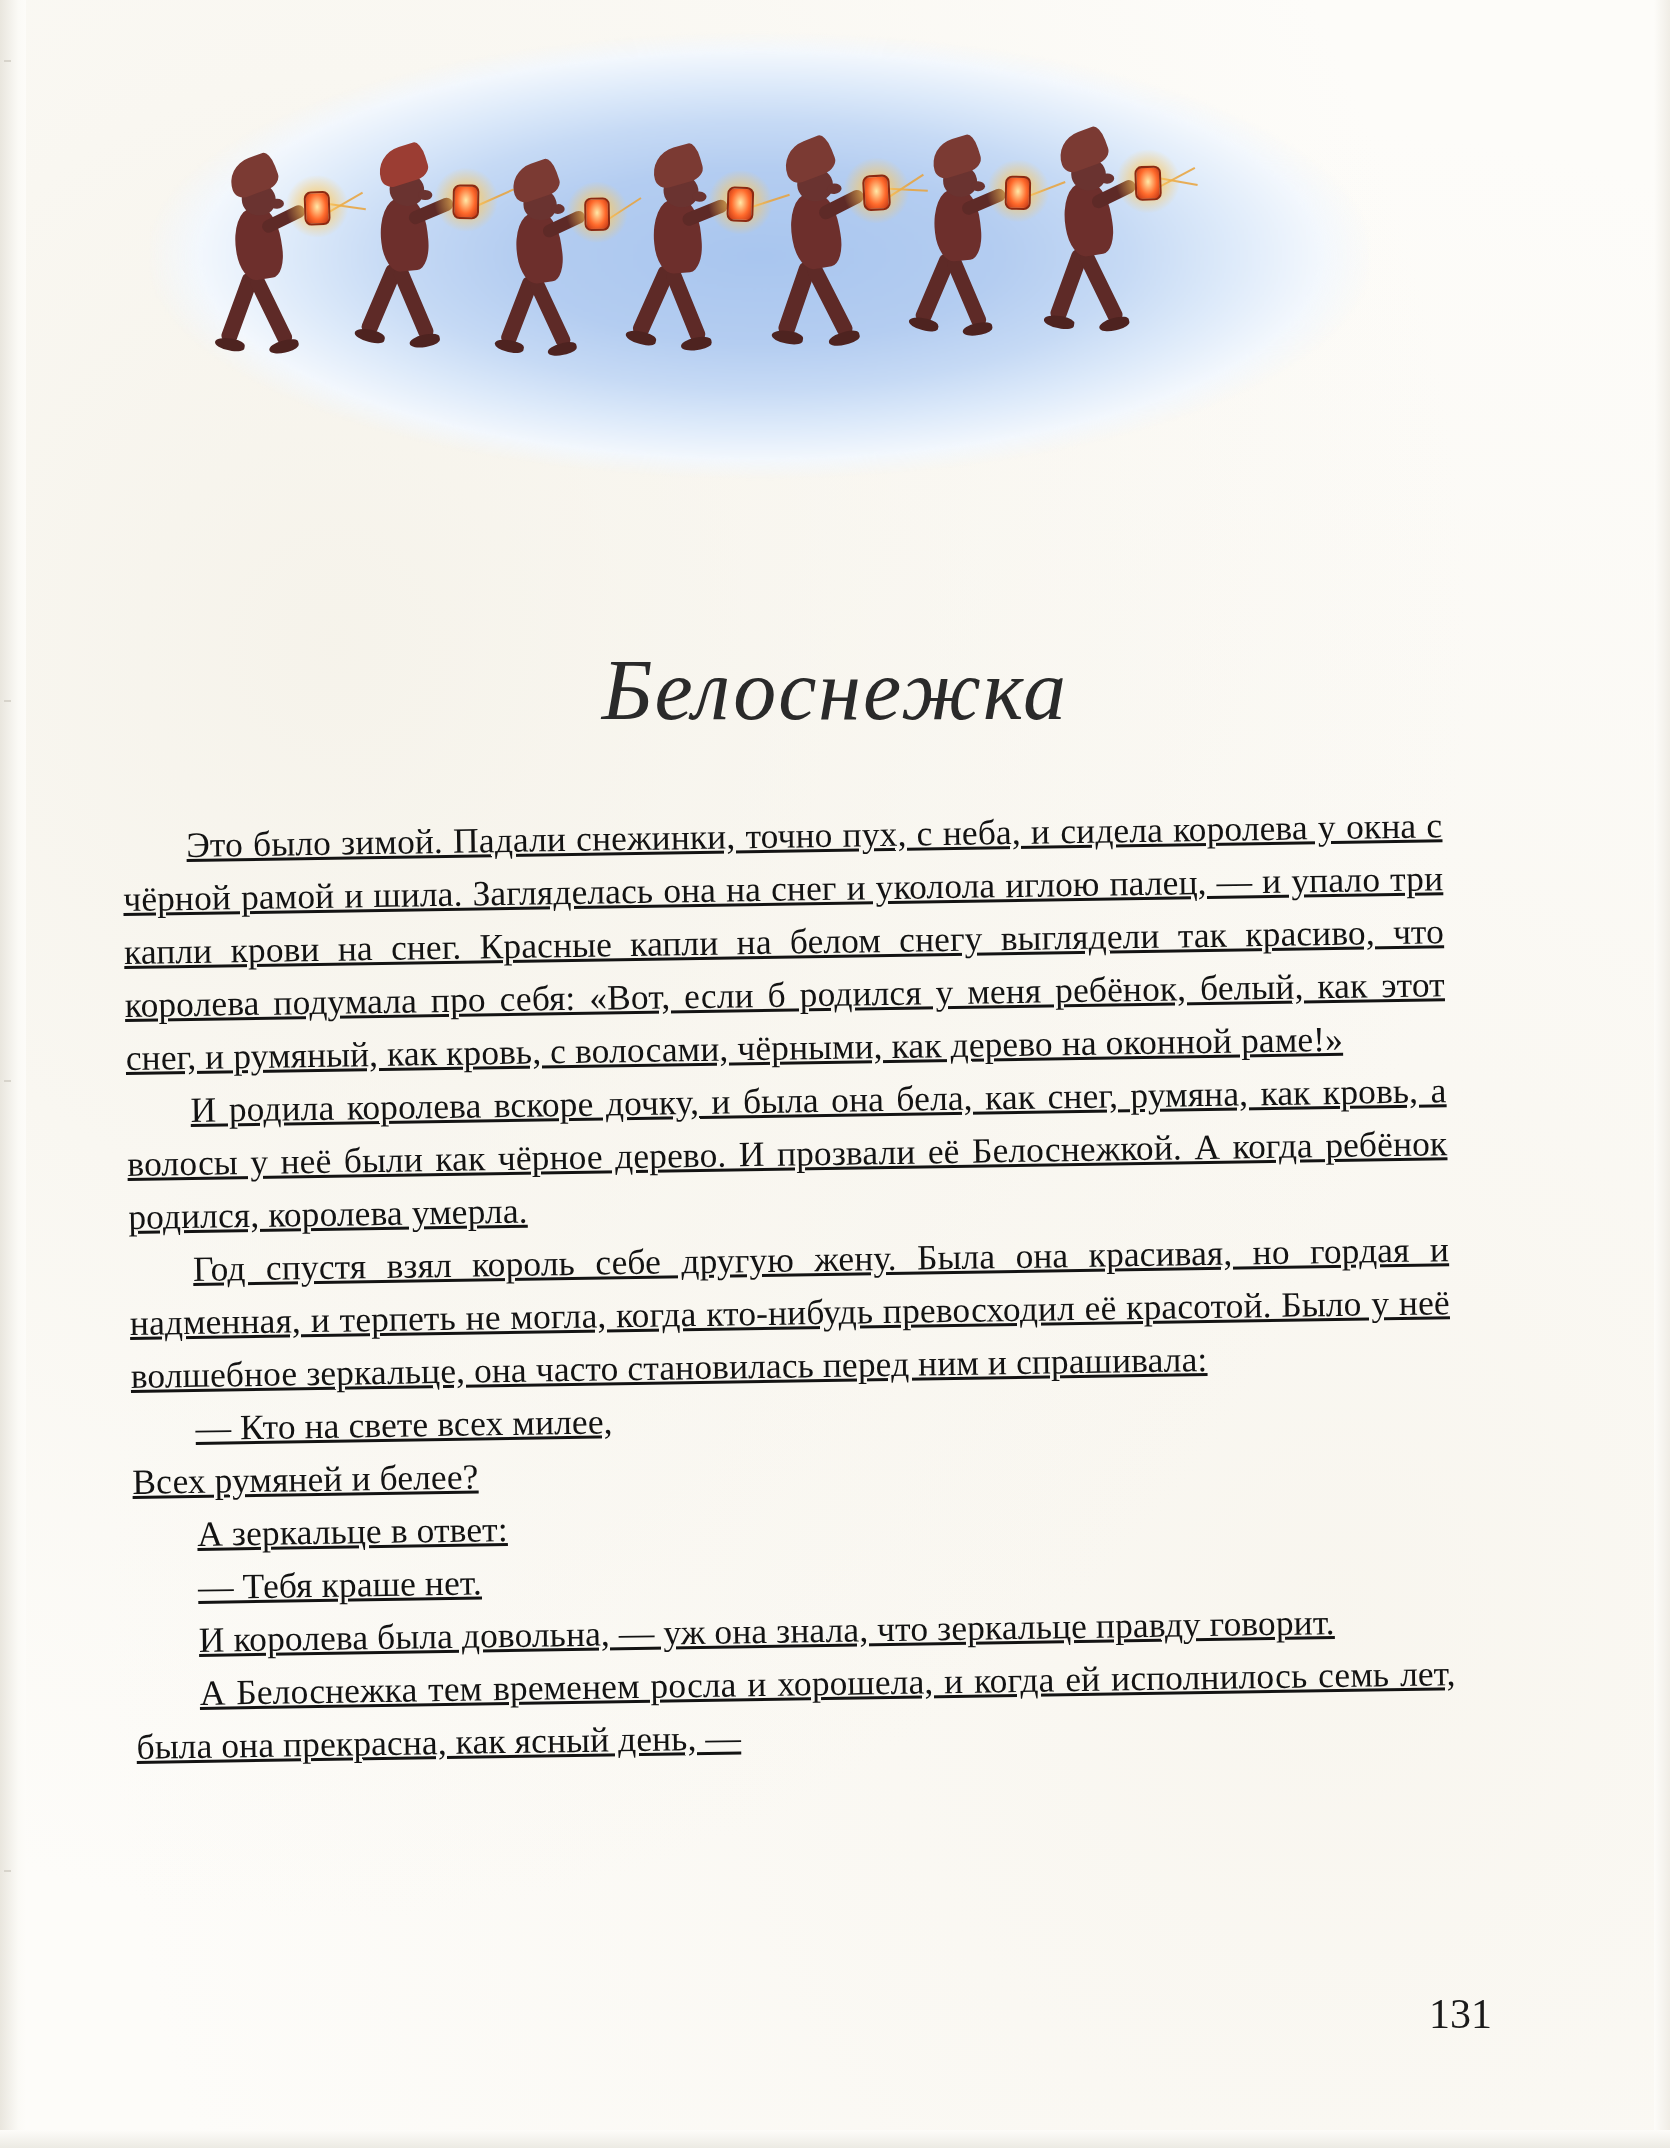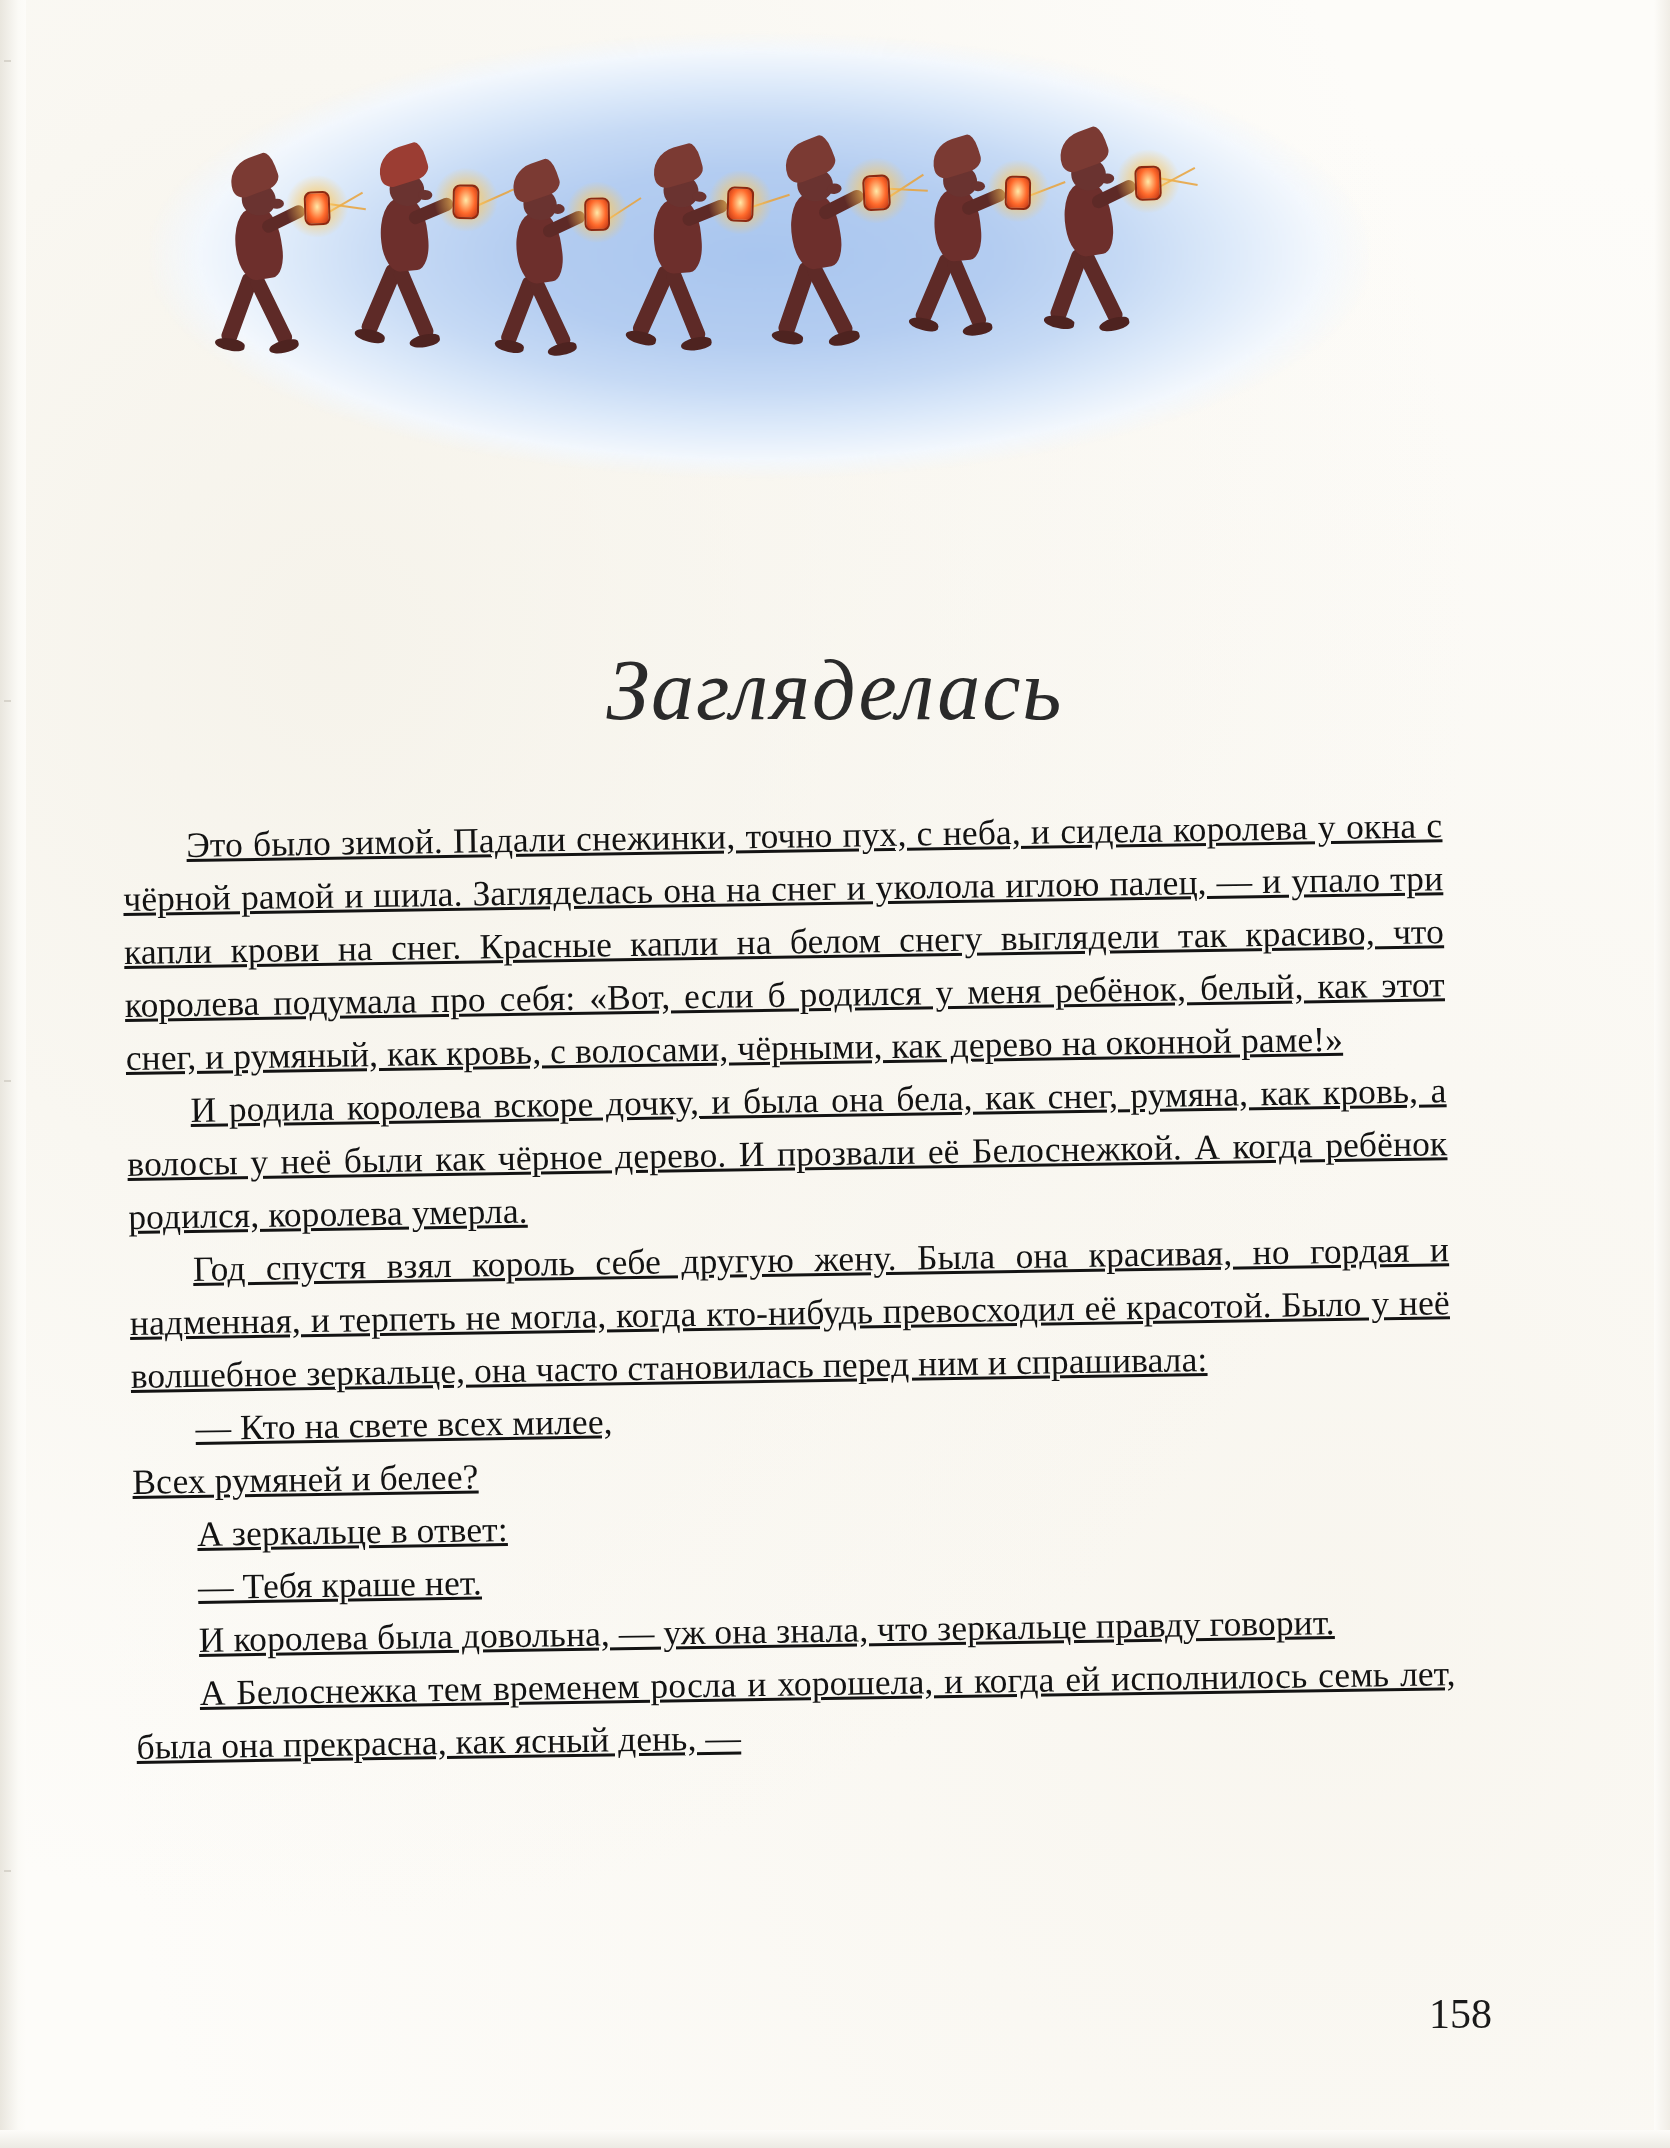--- a/index.html
+++ b/index.html
@@ -338,31 +338,31 @@
         <div class="nose"></div>
         <div class="cap"></div>
       <div class="arm"></div>
       <div class="ray" style="transform:rotate(-26deg)"></div>
       <div class="ray" style="transform:rotate(12deg)"></div>
       <div class="lantern-glow"></div>
       <div class="lantern"></div>
     </div>
   </div>
 
-  <div class="title">Загляделась</div>
+  <div class="title">Белоснежка</div>
 
   <div class="body-text">
     <div class="skew-wrap">
       <p>Это было зимой. Падали снежинки, точно пух, с неба, и сидела королева у окна с чёрной рамой и шила. Загляделась она на снег и уколола иглою палец, — и упало три капли крови на снег. Красные капли на белом снегу выглядели так красиво, что королева подумала про себя: «Вот, если б родился у меня ребёнок, белый, как этот снег, и румяный, как кровь, с волосами, чёрными, как дерево на оконной раме!»</p>
       <p>И родила королева вскоре дочку, и была она бела, как снег, румяна, как кровь, а волосы у неё были как чёрное дерево. И прозвали её Белоснежкой. А когда ребёнок родился, королева умерла.</p>
       <p>Год спустя взял король себе другую жену. Была она красивая, но гордая и надменная, и терпеть не могла, когда кто-нибудь превосходил её красотой. Было у неё волшебное зеркальце, она часто становилась перед ним и спрашивала:</p>
       <p>— Кто на свете всех милее,</p>
       <p class="no-indent">Всех румяней и белее?</p>
       <p>А зеркальце в ответ:</p>
       <p>— Тебя краше нет.</p>
       <p>И королева была довольна, — уж она знала, что зеркальце правду говорит.</p>
       <p>А Белоснежка тем временем росла и хорошела, и когда ей исполнилось семь лет, была она прекрасна, как ясный день, —</p>
     </div>
   </div>
 
-  <div class="page-number">158</div>
+  <div class="page-number">131</div>
 
 </div>
 
 </body></html>

